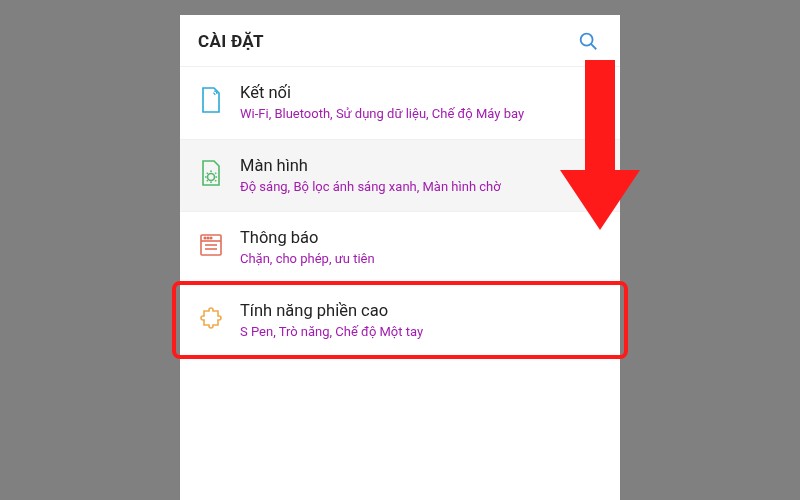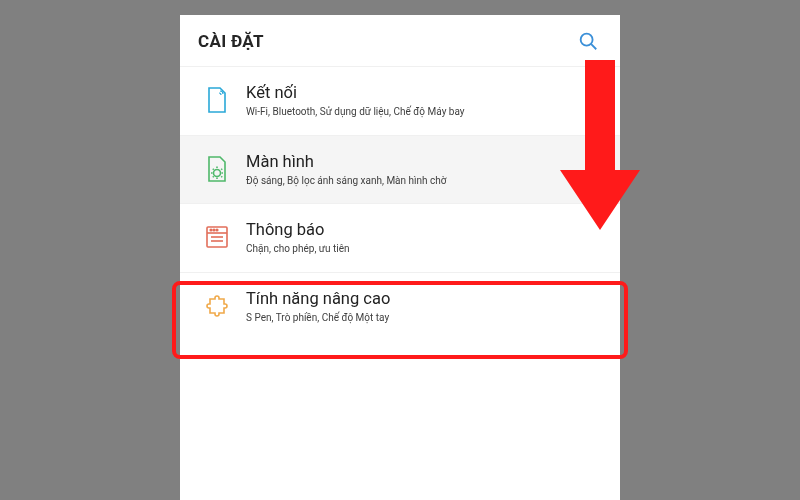--- a/index.html
+++ b/index.html
@@ -38,21 +38,21 @@
     height: 28px;
     display: flex;
     align-items: center;
     justify-content: center;
     color: #3a8fd8;
   }
   .list { }
   .item {
     display: flex;
     align-items: flex-start;
-    padding: 16px 18px 16px 22px;
+    padding: 16px 18px 16px 16px;
     gap: 14px;
     justify-content: space-between;
   }
   .item + .item { border-top: 1px solid #f0f0f0; }
   .icon-wrap {
     width: 30px;
     height: 30px;
     display: flex;
     align-items: center;
     justify-content: center;
@@ -60,22 +60,22 @@
     margin-top: 2px;
   }
   .texts { flex: 1; min-width: 0; }
   .title {
     font-size: 16.5px;
     color: #222;
     font-weight: 400;
     margin-bottom: 3px;
   }
   .sub {
-    font-size: 10px;
-    color: #404040;
+    font-size: 13px;
+    color: #a21caf;
     line-height: 1.35;
   }
   .item.selected {
     background: #f5f5f5;
   }
   .highlight-box {
     position: absolute;
     border: 4px solid #ff1a1a;
     border-radius: 8px;
     pointer-events: none;
@@ -155,22 +155,22 @@
       </div>
     </div>
 
     <div class="item">
       <div class="icon-wrap">
         <svg width="24" height="24" viewBox="0 0 24 24" fill="none" stroke="#f0a94a" stroke-width="1.6">
           <path d="M5 5 h5 v-1 a2 2 0 1 1 4 0 v1 h5 v5 h1 a2 2 0 1 1 0 4 h-1 v5 h-5 v1 a2 2 0 1 1 -4 0 v-1 h-5 v-5 h-1 a2 2 0 1 1 0 -4 h1 z"></path>
         </svg>
       </div>
       <div class="texts">
-        <div class="title">Tính năng nâng cao</div>
-        <div class="sub">S Pen, Trò phiền, Chế độ Một tay</div>
+        <div class="title">Tính năng phiền cao</div>
+        <div class="sub">S Pen, Trò năng, Chế độ Một tay</div>
       </div>
     </div>
 
 
   </div>
 </div>
 
 <div class="highlight-box" style="left:172px; top:281px; width:456px; height:78px;"></div>
 
 <svg class="arrow" style="left:555px; top:55px;" width="90" height="180" viewBox="0 0 90 180">

